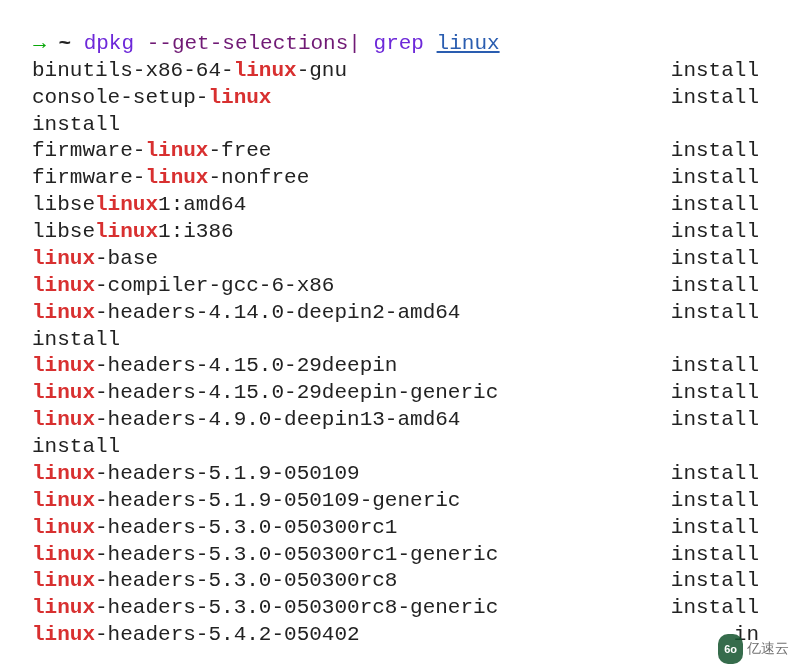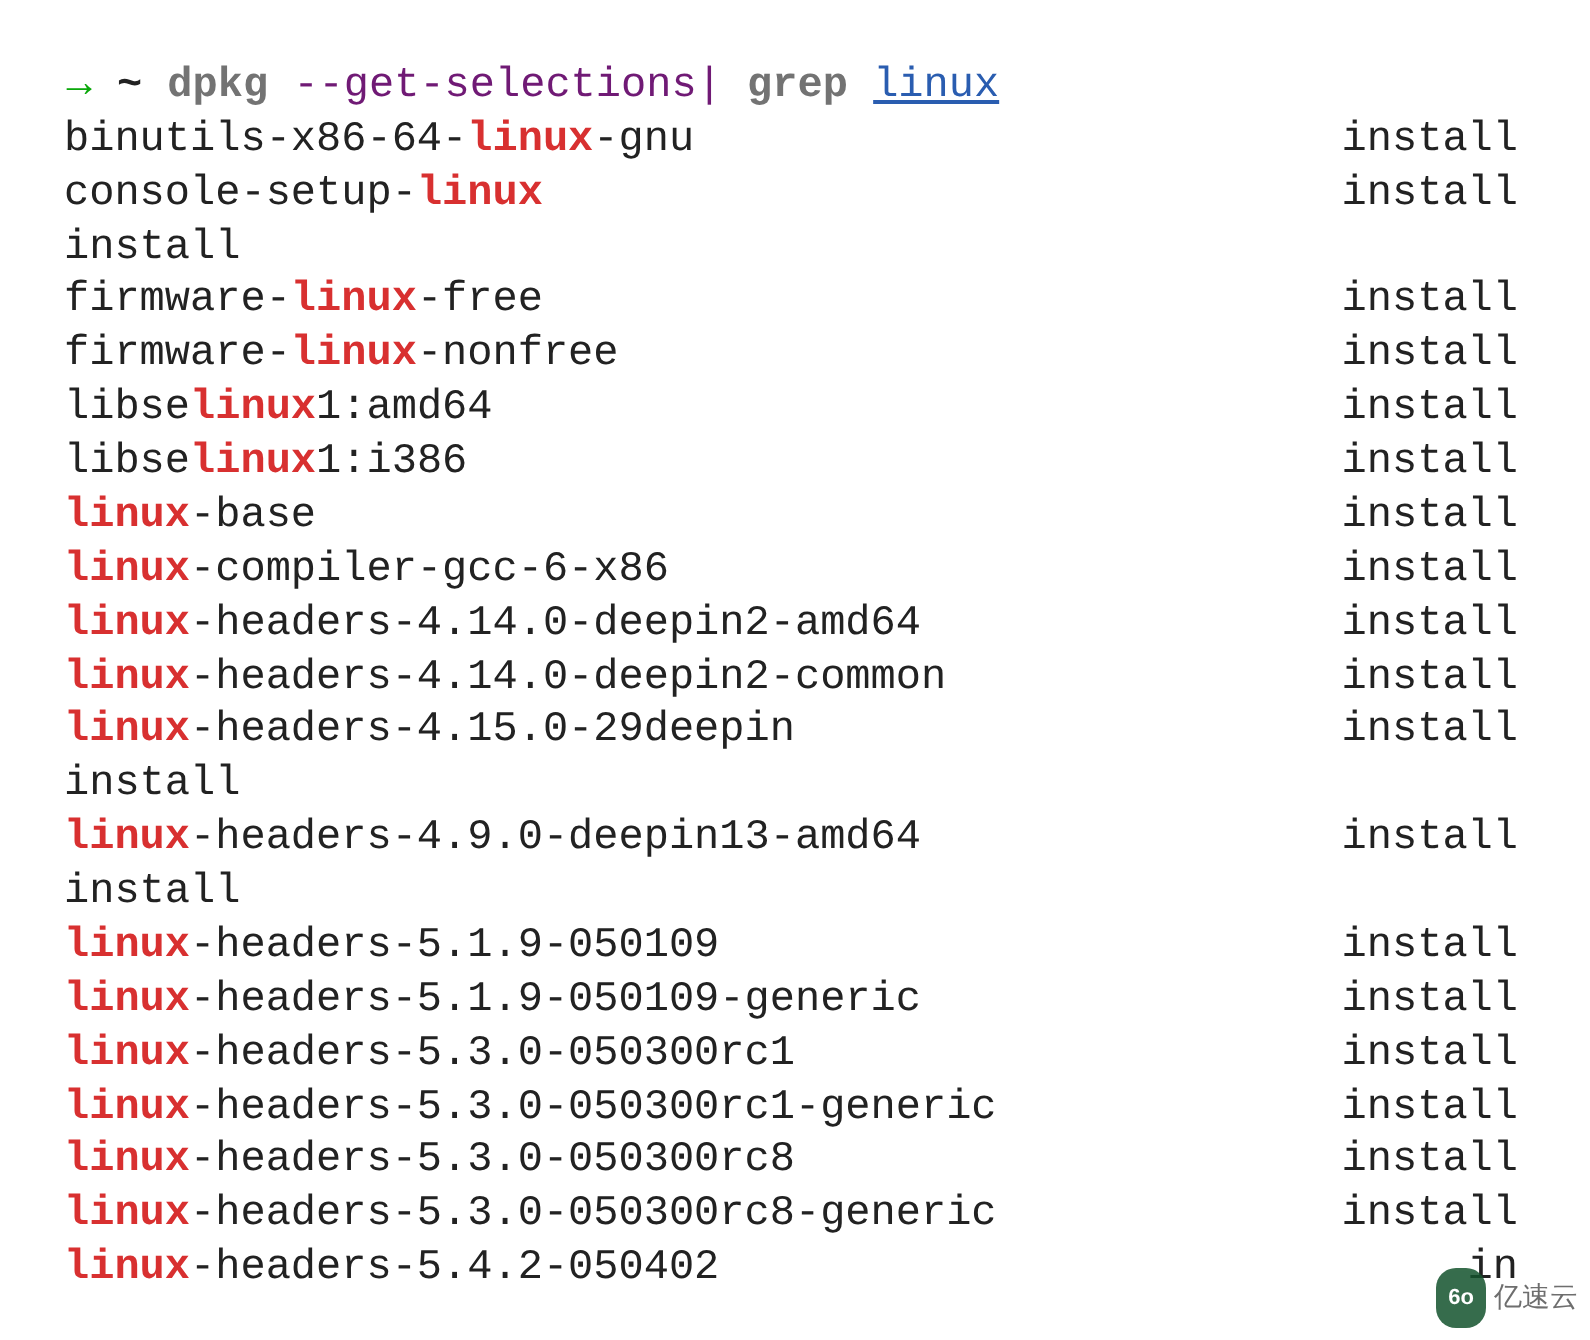--- a/index.html
+++ b/index.html
@@ -24,22 +24,22 @@
     }
     .arrow {
       color: #0aa80a;
       font-weight: bold;
     }
     .tilde {
       color: #222;
       font-weight: bold;
     }
     .cmd-bold {
-      color: #737373;
-      font-weight: bold;
+      color: #6d28d9;
+      font-weight: normal;
     }
     .cmd-plain {
       color: #701a75;
     }
     .cmd-arg {
       color: #2a5db0;
       text-decoration: underline;
     }
     .output-line {
       display: flex;
@@ -93,23 +93,23 @@
     <div class="output-line"><span class="pkg-name"><span class="plain">binutils-x86-64-</span><span class="hl">linux</span><span class="plain">-gnu</span></span><span class="status">install</span></div>
     <div class="output-line"><span class="pkg-name"><span class="plain">console-setup-</span><span class="hl">linux</span></span><span class="status">install</span></div>
     <div class="output-line"><span class="status">install</span></div>
     <div class="output-line"><span class="pkg-name"><span class="plain">firmware-</span><span class="hl">linux</span><span class="plain">-free</span></span><span class="status">install</span></div>
     <div class="output-line"><span class="pkg-name"><span class="plain">firmware-</span><span class="hl">linux</span><span class="plain">-nonfree</span></span><span class="status">install</span></div>
     <div class="output-line"><span class="pkg-name"><span class="plain">libse</span><span class="hl">linux</span><span class="plain">1:amd64</span></span><span class="status">install</span></div>
     <div class="output-line"><span class="pkg-name"><span class="plain">libse</span><span class="hl">linux</span><span class="plain">1:i386</span></span><span class="status">install</span></div>
     <div class="output-line"><span class="pkg-name"><span class="hl">linux</span><span class="plain">-base</span></span><span class="status">install</span></div>
     <div class="output-line"><span class="pkg-name"><span class="hl">linux</span><span class="plain">-compiler-gcc-6-x86</span></span><span class="status">install</span></div>
     <div class="output-line"><span class="pkg-name"><span class="hl">linux</span><span class="plain">-headers-4.14.0-deepin2-amd64</span></span><span class="status">install</span></div>
-    <div class="output-line"><span class="pkg-name"><span class="hl">linux</span><span class="plain">-headers-4.14.0-deepin2-common</span></span><span class="status">install</span></div>
+    <div class="output-line"><span class="status">install</span></div>
     <div class="output-line"><span class="pkg-name"><span class="hl">linux</span><span class="plain">-headers-4.15.0-29deepin</span></span><span class="status">install</span></div>
-    <div class="output-line"><span class="status">install</span></div>
+    <div class="output-line"><span class="pkg-name"><span class="hl">linux</span><span class="plain">-headers-4.15.0-29deepin-generic</span></span><span class="status">install</span></div>
     <div class="output-line"><span class="pkg-name"><span class="hl">linux</span><span class="plain">-headers-4.9.0-deepin13-amd64</span></span><span class="status">install</span></div>
     <div class="output-line"><span class="status">install</span></div>
     <div class="output-line"><span class="pkg-name"><span class="hl">linux</span><span class="plain">-headers-5.1.9-050109</span></span><span class="status">install</span></div>
     <div class="output-line"><span class="pkg-name"><span class="hl">linux</span><span class="plain">-headers-5.1.9-050109-generic</span></span><span class="status">install</span></div>
     <div class="output-line"><span class="pkg-name"><span class="hl">linux</span><span class="plain">-headers-5.3.0-050300rc1</span></span><span class="status">install</span></div>
     <div class="output-line"><span class="pkg-name"><span class="hl">linux</span><span class="plain">-headers-5.3.0-050300rc1-generic</span></span><span class="status">install</span></div>
     <div class="output-line"><span class="pkg-name"><span class="hl">linux</span><span class="plain">-headers-5.3.0-050300rc8</span></span><span class="status">install</span></div>
     <div class="output-line"><span class="pkg-name"><span class="hl">linux</span><span class="plain">-headers-5.3.0-050300rc8-generic</span></span><span class="status">install</span></div>
     <div class="output-line"><span class="pkg-name"><span class="hl">linux</span><span class="plain">-headers-5.4.2-050402</span></span><span class="status">in</span></div>
   </div>

